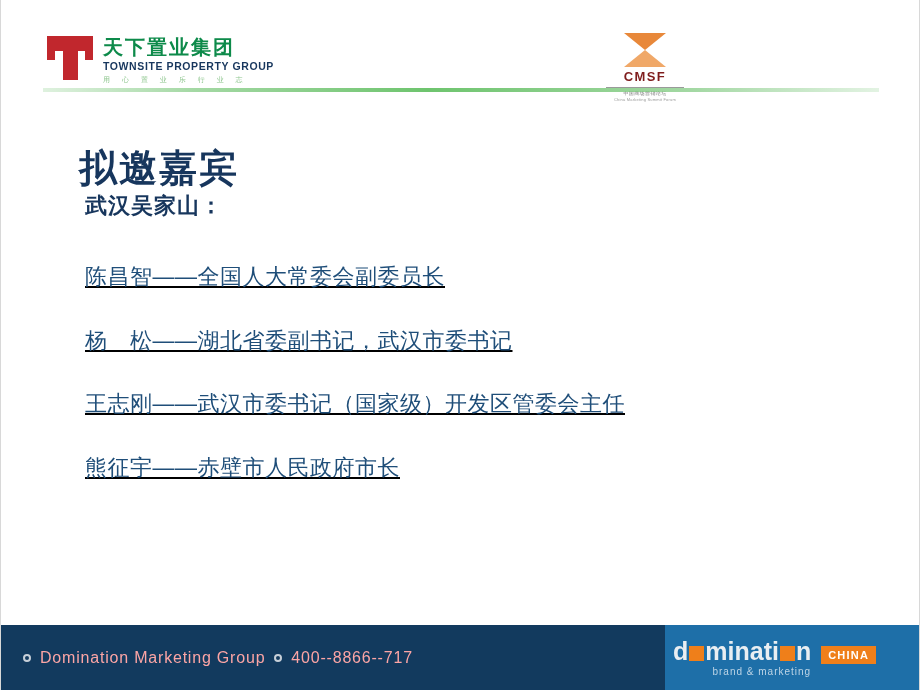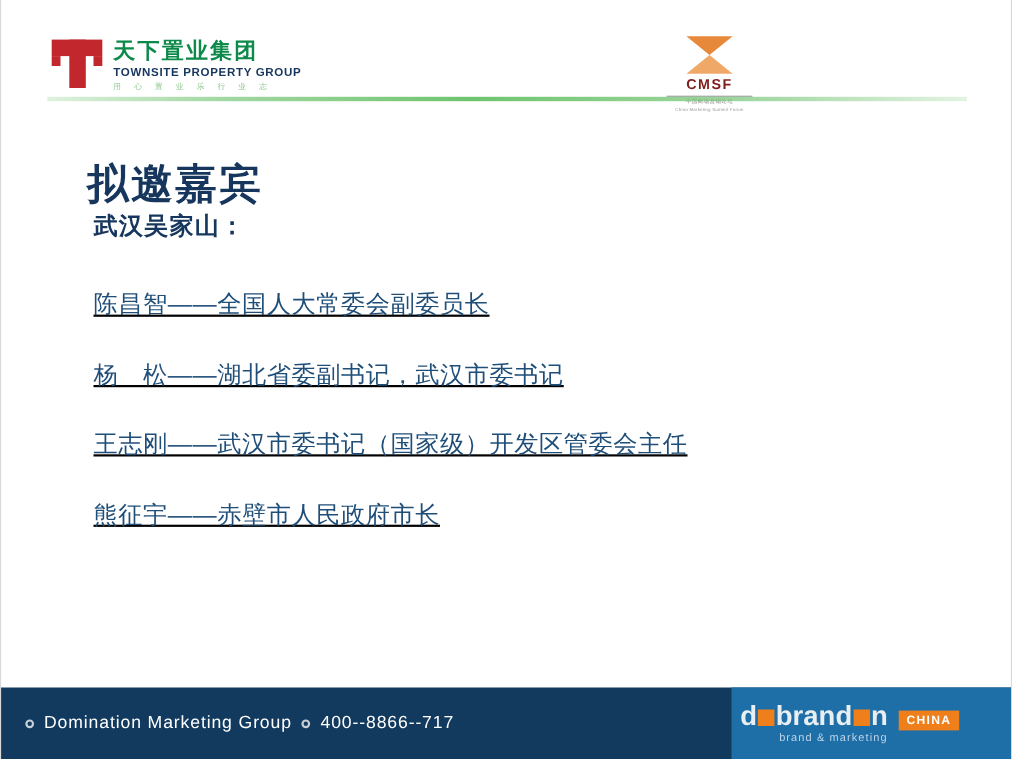--- a/index.html
+++ b/index.html
@@ -252,21 +252,21 @@
     display: inline-block;
     width: 8px;
     height: 8px;
     border: 2px solid #c6cfd8;
     border-radius: 50%;
     box-sizing: border-box;
     flex: 0 0 auto;
   }
   .footer-text {
     font-size: 16px;
-    color: #ffffff;
+    color: #fca5a5;
     letter-spacing: 0.8px;
     white-space: nowrap;
   }
 
   .footer-right {
     position: absolute;
     right: 0;
     top: 0;
     width: 256px;
     height: 65px;
@@ -370,21 +370,21 @@
     <div class="footer-left">
       <span class="f-dot"></span>
       <span class="footer-text">Domination  Marketing  Group</span>
       <span class="f-dot"></span>
       <span class="footer-text">400--8866--717</span>
     </div>
 
     <div class="footer-right">
       <div class="dom-logo">
         <div class="dom-block">
-          <div class="dom-word"><span>d</span><span class="o"></span><span>brand</span><span class="o"></span><span>n</span></div>
+          <div class="dom-word"><span>d</span><span class="o"></span><span>minati</span><span class="o"></span><span>n</span></div>
           <div class="dom-sub">brand &amp; marketing</div>
         </div>
         <div class="china-badge">CHINA</div>
       </div>
     </div>
   </div>
 
 </div>
 
 </body></html>

